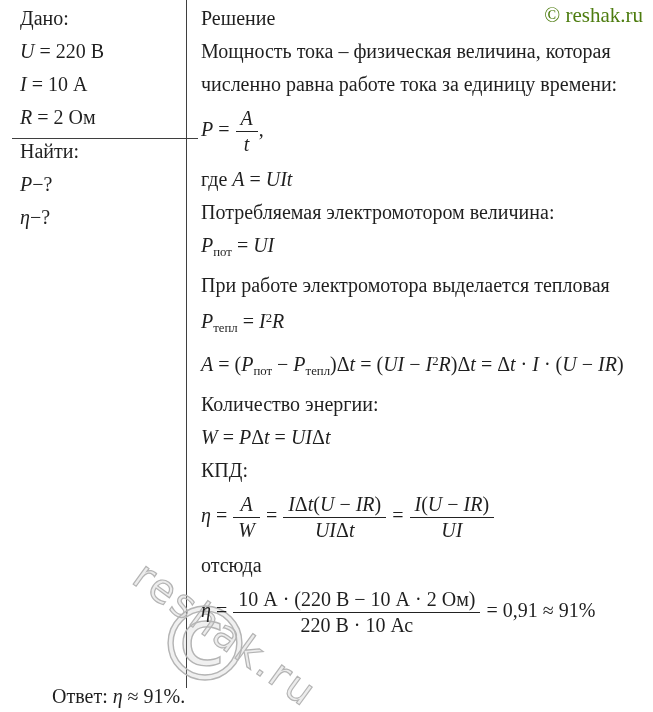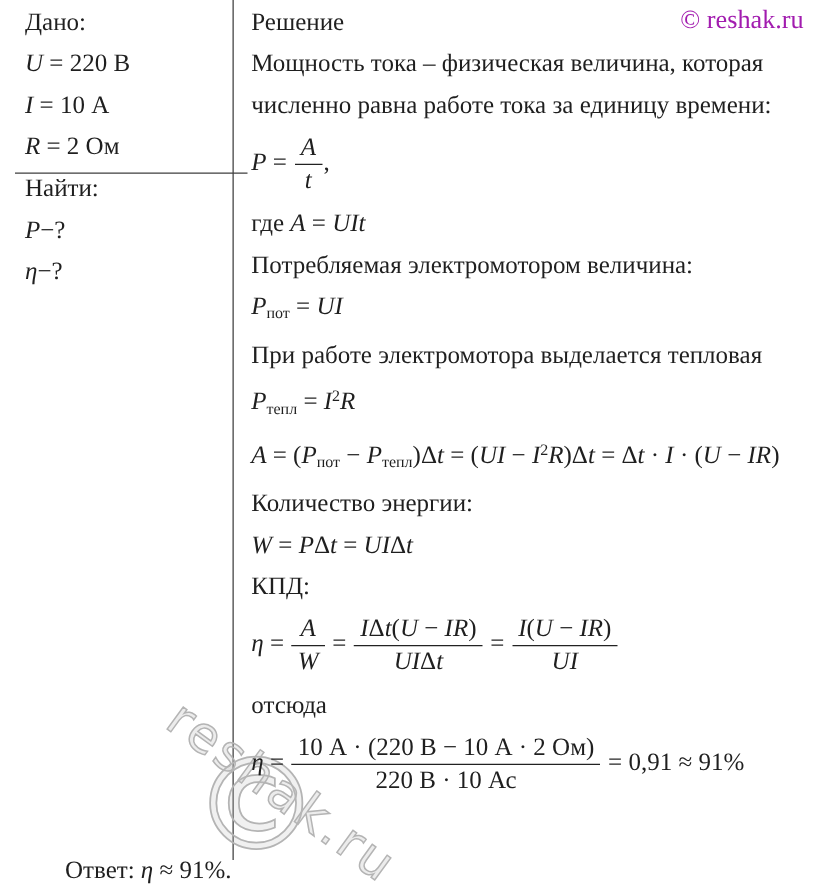--- a/index.html
+++ b/index.html
@@ -14,21 +14,21 @@
   .line{font-size:20px;line-height:24px;margin-top:9px;white-space:nowrap;}
   .hline{height:1px;background:#3f3f3f;margin:9px -10px 0 -8px;}
   .it{font-style:italic;}
   .rm{font-style:normal;}
   .sb{font-size:64%;vertical-align:-0.28em;}
   .sp{font-size:64%;vertical-align:0.5em;}
   .frac{display:inline-block;vertical-align:middle;text-align:center;line-height:23px;margin:2px 1px;}
   .frac .num{display:block;border-bottom:1.4px solid #222;padding:0 5px 1px;}
   .frac .den{display:block;padding:1px 5px 0;}
   .answer{position:absolute;left:4px;top:684px;font-size:20px;line-height:24px;z-index:1;white-space:nowrap;margin-left:48px;}
-  .wm-corner{position:absolute;top:3px;right:10px;font-size:21px;color:#a21caf;z-index:1;}
+  .wm-corner{position:absolute;top:3px;right:10px;font-size:21px;color:#4d7c0f;z-index:1;}
   .wm-diag{position:absolute;left:152px;top:552px;width:200px;height:160px;z-index:0;pointer-events:none;}
   .wm-text{
     display:inline-block;transform:rotate(36deg);transform-origin:0 0;
     font-size:40px;letter-spacing:3px;font-family:"DejaVu Sans",sans-serif;
     color:rgba(185,185,185,0.28);-webkit-text-stroke:1.2px #b4b4b4;
   }
   .wm-c{
     position:absolute;left:2px;top:42px;font-size:102px;line-height:1;
     font-family:"DejaVu Sans",sans-serif;
     color:rgba(185,185,185,0.22);-webkit-text-stroke:1.4px #b4b4b4;

